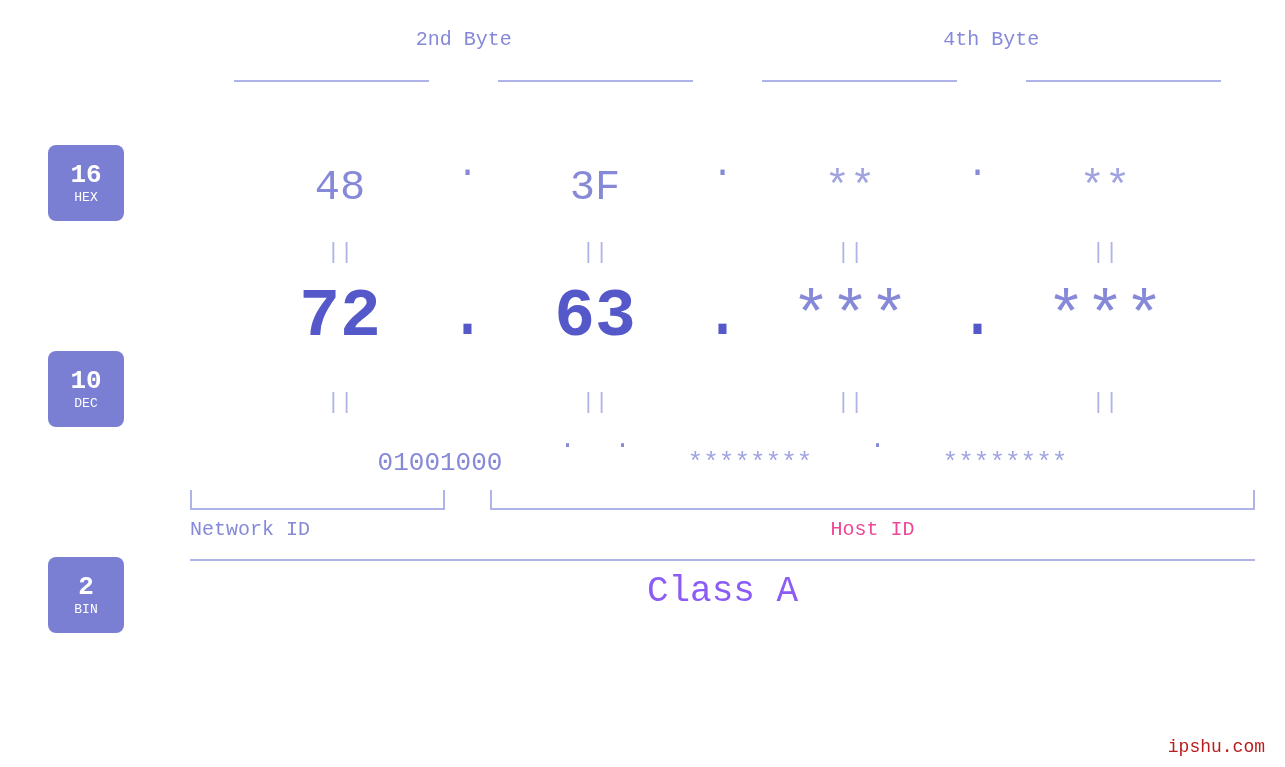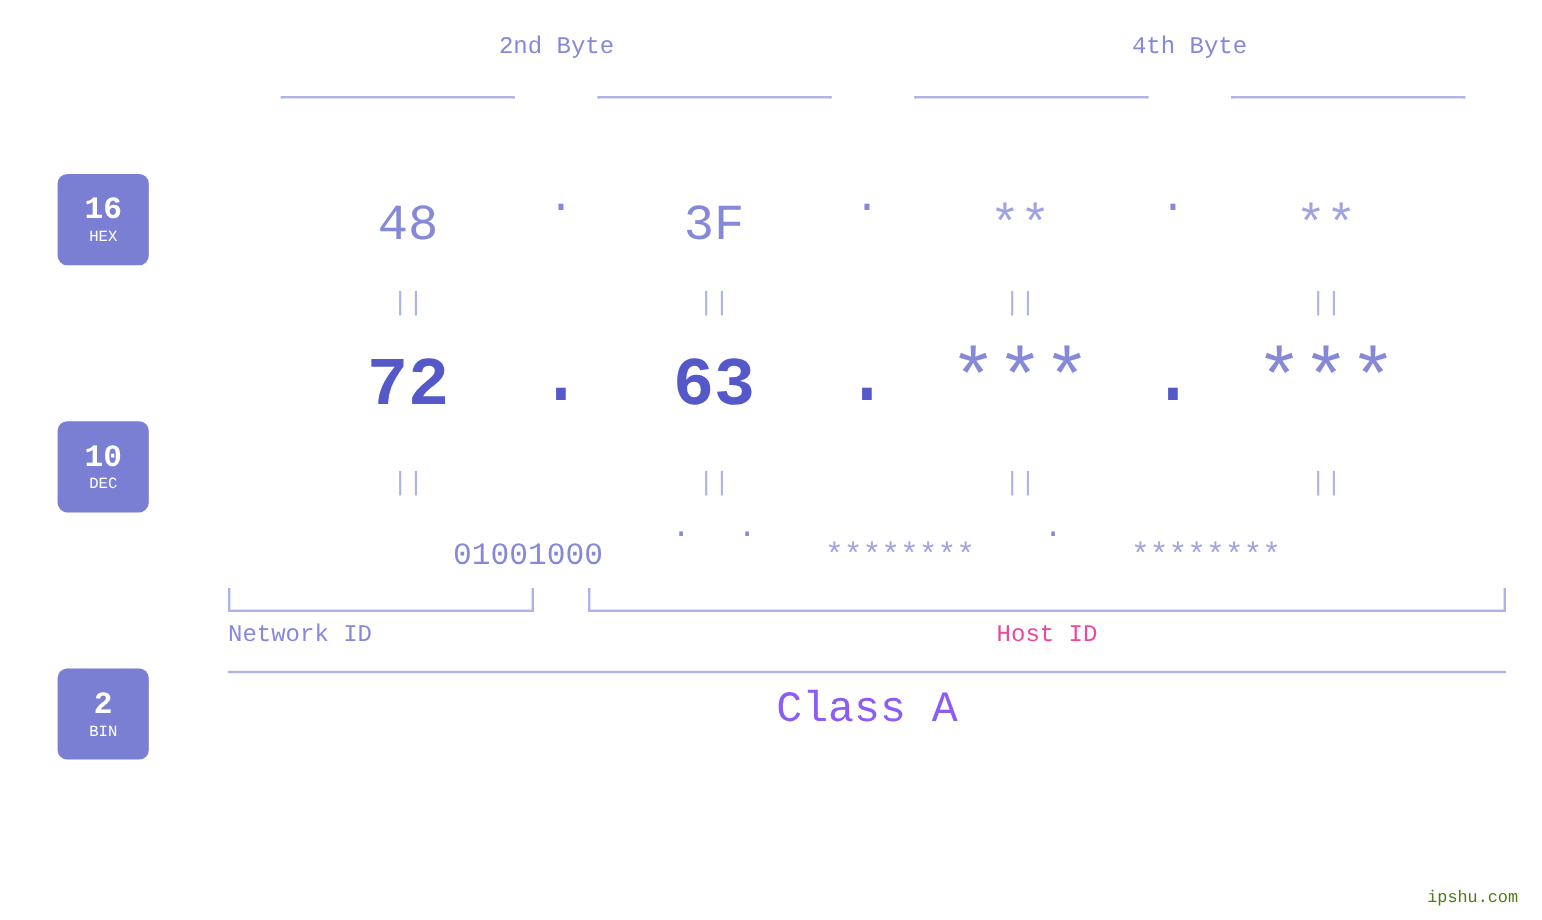--- a/index.html
+++ b/index.html
@@ -115,21 +115,21 @@
 
     .hex-masked {
       color: #a0a3e0;
       font-size: 42px;
       font-family: 'Courier New', Courier, monospace;
     }
 
     
     .dec-value {
       color: #5558c8;
-      font-size: 57px;
+      font-size: 68px;
       font-family: 'Courier New', Courier, monospace;
       font-weight: bold;
     }
 
     .dec-masked {
       color: #8589d8;
       font-size: 65px;
       font-family: 'Courier New', Courier, monospace;
     }
 
@@ -172,22 +172,22 @@
       color: #8589d8;
       font-size: 26px;
       font-family: 'Courier New', Courier, monospace;
     }
 
     
     .watermark {
       position: absolute;
       bottom: 10px;
       right: 20px;
-      color: #4d7c0f;
-      font-size: 14px;
+      color: #b91c1c;
+      font-size: 18px;
       font-family: 'Courier New', Courier, monospace;
     }
 
     
     .row-with-periods {
       display: flex;
       align-items: center;
       justify-content: center;
       width: 100%;
     }

